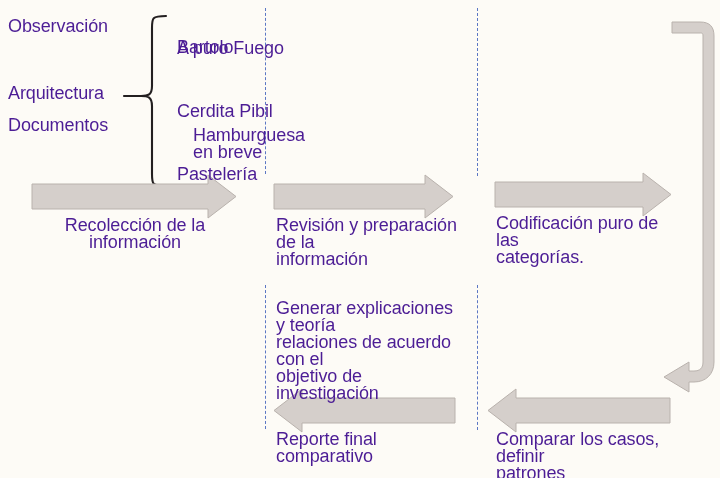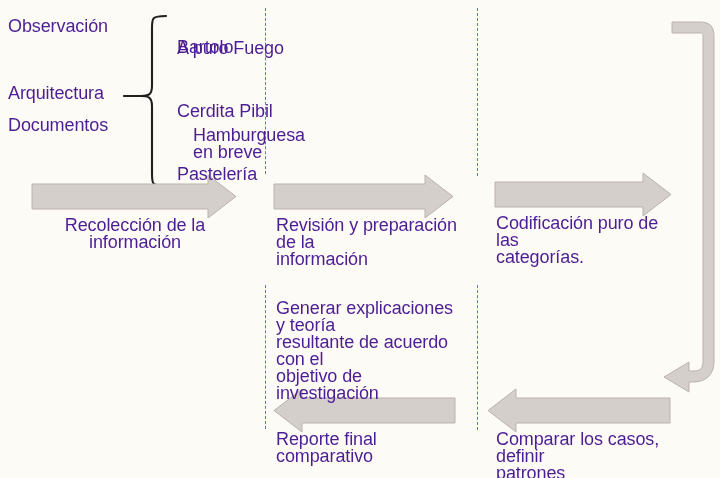--- a/index.html
+++ b/index.html
@@ -137,17 +137,17 @@
   <div class="txt" style="left:276px; top:217px; width:190px;">Revisión y preparación de la
 información</div>
 
   <div class="txt" style="left:496px; top:215px; width:185px;">Codificación puro de las
 categorías.</div>
 
   <div class="txt" style="left:496px; top:431px; width:190px;">Comparar los casos, definir
 patrones</div>
 
   <div class="txt" style="left:276px; top:300px; width:190px;">Generar explicaciones y teoría
-resultante de acuerdo con el
+relaciones de acuerdo con el
 objetivo de investigación</div>
   <div class="txt" style="left:276px; top:431px; width:195px;">Reporte final comparativo</div>
 
 </div>
 
 </body></html>

